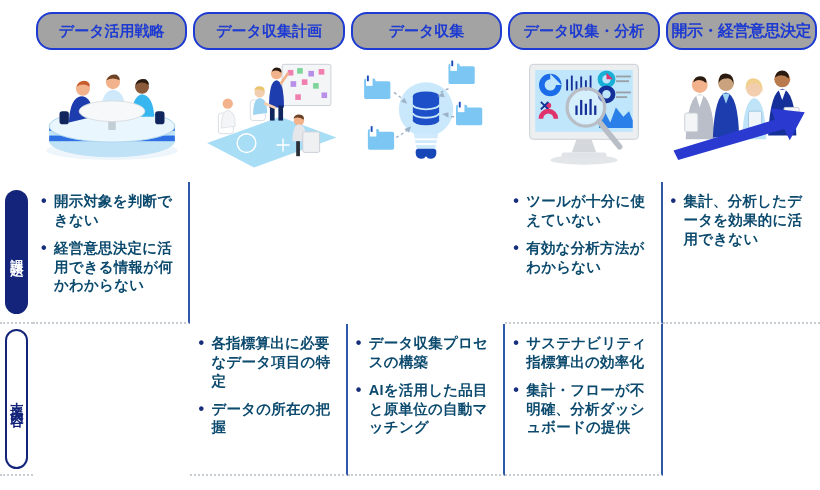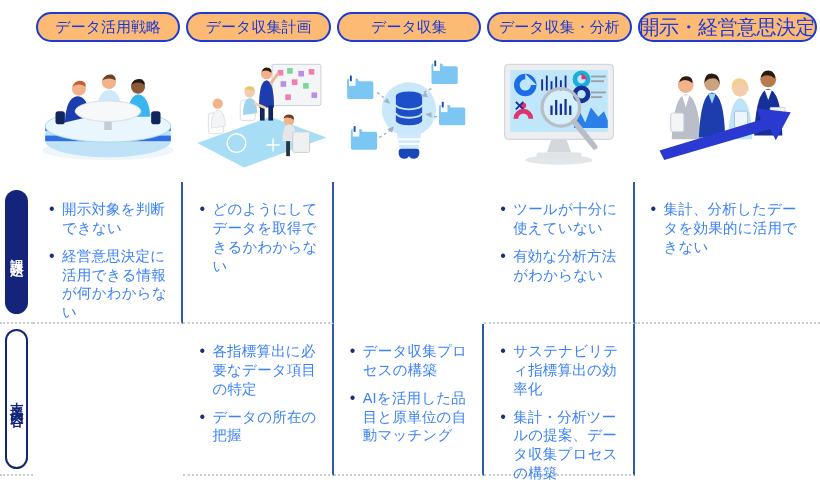--- a/index.html
+++ b/index.html
@@ -16,28 +16,28 @@
     grid-template-columns:33px repeat(5,1fr);
     grid-template-rows:34px 136px 142px 152px;
     width:820px;
     padding-top:12px;
     box-sizing:border-box;
   }
   
   .phase-pill{
     grid-row:1;
     display:flex;align-items:center;justify-content:center;
-    height:30px;margin:0 3px;
+    height:38px;margin:0 3px;
     border:2.5px solid #1d3ad2;border-radius:16px;
-    background:#fdba74;
-    color:#1d3ad2;font-weight:normal;font-size:15px;
+    background:#a3a3a3;
+    color:#1d3ad2;font-weight:bold;font-size:15px;
     white-space:nowrap;letter-spacing:0px;
     box-sizing:border-box;
   }
-  .phase-pill.wide{font-size:20px;letter-spacing:-0.5px;}
+  .phase-pill.wide{font-size:16px;letter-spacing:-0.5px;}
   
   .illus{
     grid-row:2;
     display:flex;align-items:center;justify-content:center;
     padding:3px 0;
   }
   .illus svg{width:150px;height:126px;}
   
   .label-cell{
     display:flex;align-items:center;justify-content:center;
@@ -61,22 +61,22 @@
   .vlabel.filled{
     background:#13247a;color:#ffffff;
     width:23px;height:124px;
   }
   .vlabel.outlined{
     background:#ffffff;color:#13247a;
     border:2px solid #13247a;
     width:23px;height:140px;
   }
   ul.bullets{
-    margin:8px;padding:0;list-style:none;
-    color:#3b82f6;font-weight:normal;font-size:14.5px;line-height:1.3;
+    margin:0;padding:0;list-style:none;
+    color:#0c4a6e;font-weight:bold;font-size:14.5px;line-height:1.3;
     letter-spacing:0.2px;
   }
   ul.bullets li{
     position:relative;
     padding-left:13px;
     margin-bottom:9px;
   }
   ul.bullets li::before{
     content:"\2022";
     position:absolute;left:0;top:-1px;
@@ -277,25 +277,20 @@
 
     <div class="label-cell row-issues" style="grid-column:1">
       <div class="vlabel filled">課題</div>
     </div>
     <div class="cell sep row-issues" style="grid-column:2">
       <ul class="bullets">
         <li>開示対象を判断できない</li>
         <li>経営意思決定に活用できる情報が何かわからない</li>
       </ul>
     </div>
-    <div class="cell sep row-issues" style="grid-column:3">
-      <ul class="bullets">
-        <li>どのようにしてデータを取得できるかわからない</li>
-      </ul>
-    </div>
     <div class="cell sep row-issues" style="grid-column:5">
       <ul class="bullets">
         <li>ツールが十分に使えていない</li>
         <li>有効な分析方法がわからない</li>
       </ul>
     </div>
     <div class="cell row-issues" style="grid-column:6">
       <ul class="bullets">
         <li>集計、分析したデータを効果的に活用できない</li>
       </ul>
@@ -312,18 +307,18 @@
     </div>
     <div class="cell sep row-support" style="grid-column:4">
       <ul class="bullets">
         <li>データ収集プロセスの構築</li>
         <li>AIを活用した品目と原単位の自動マッチング</li>
       </ul>
     </div>
     <div class="cell sep row-support" style="grid-column:5">
       <ul class="bullets">
         <li>サステナビリティ指標算出の効率化</li>
-        <li>集計・分析ツールの提案、データ収集プロセスの構築</li>
+        <li>集計・フローが不明確、分析ダッシュボードの提供</li>
       </ul>
     </div>
 
   </div>
 </div>
 
 </body></html>

